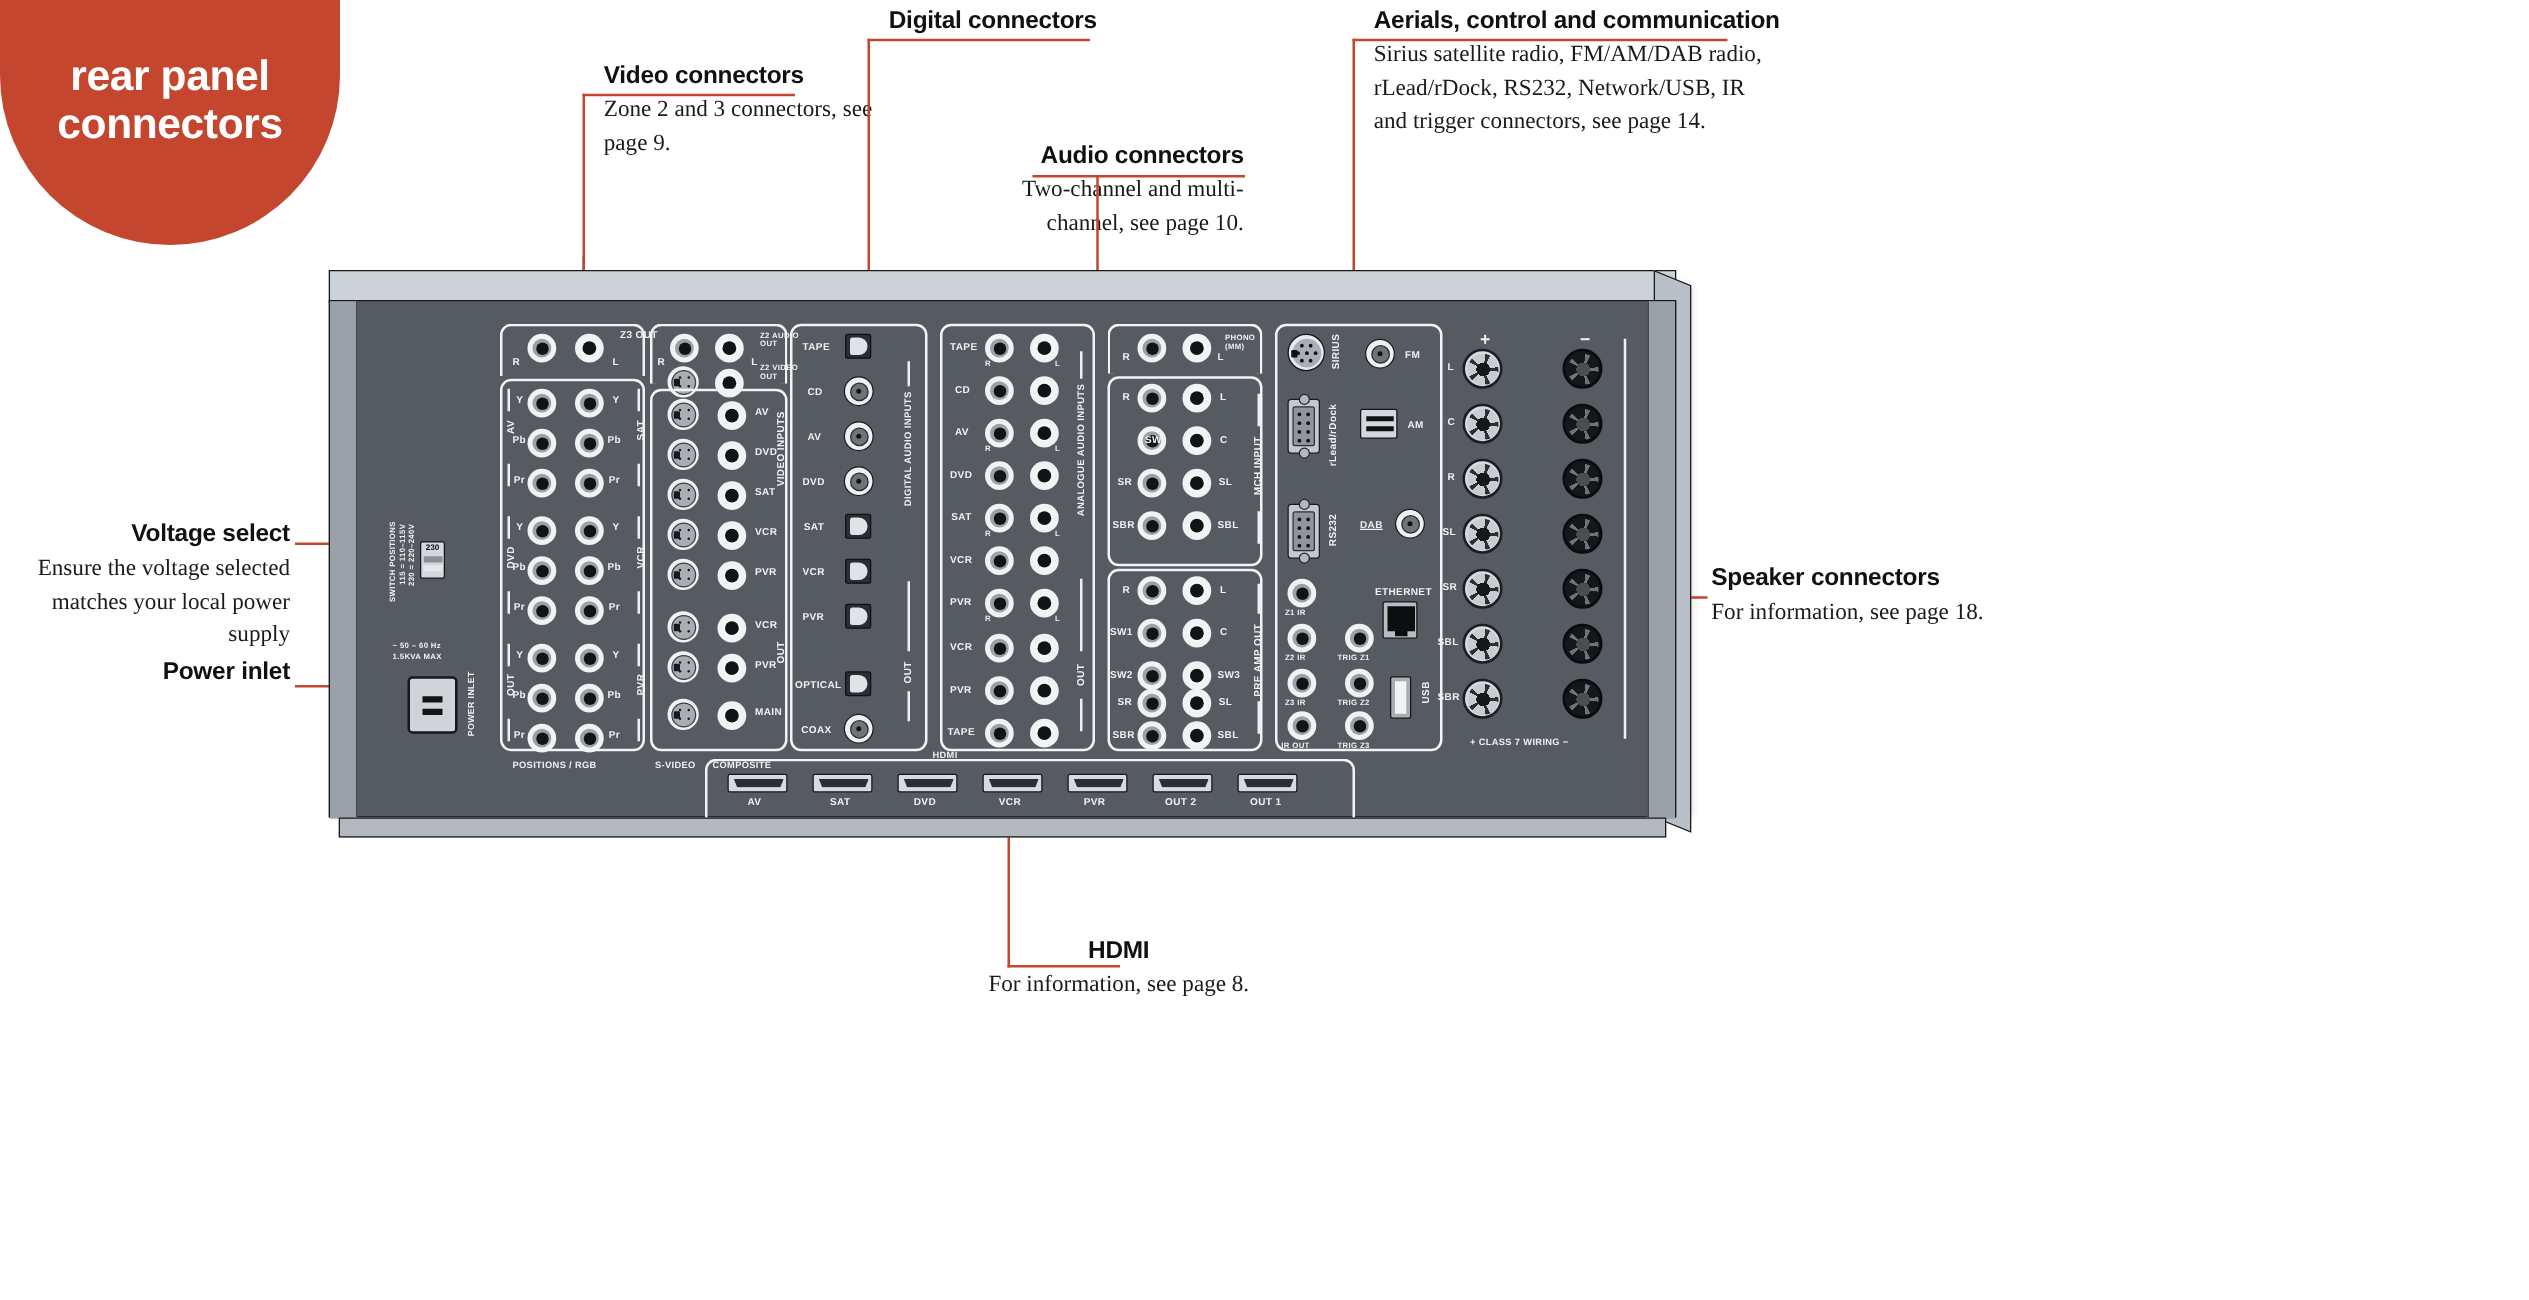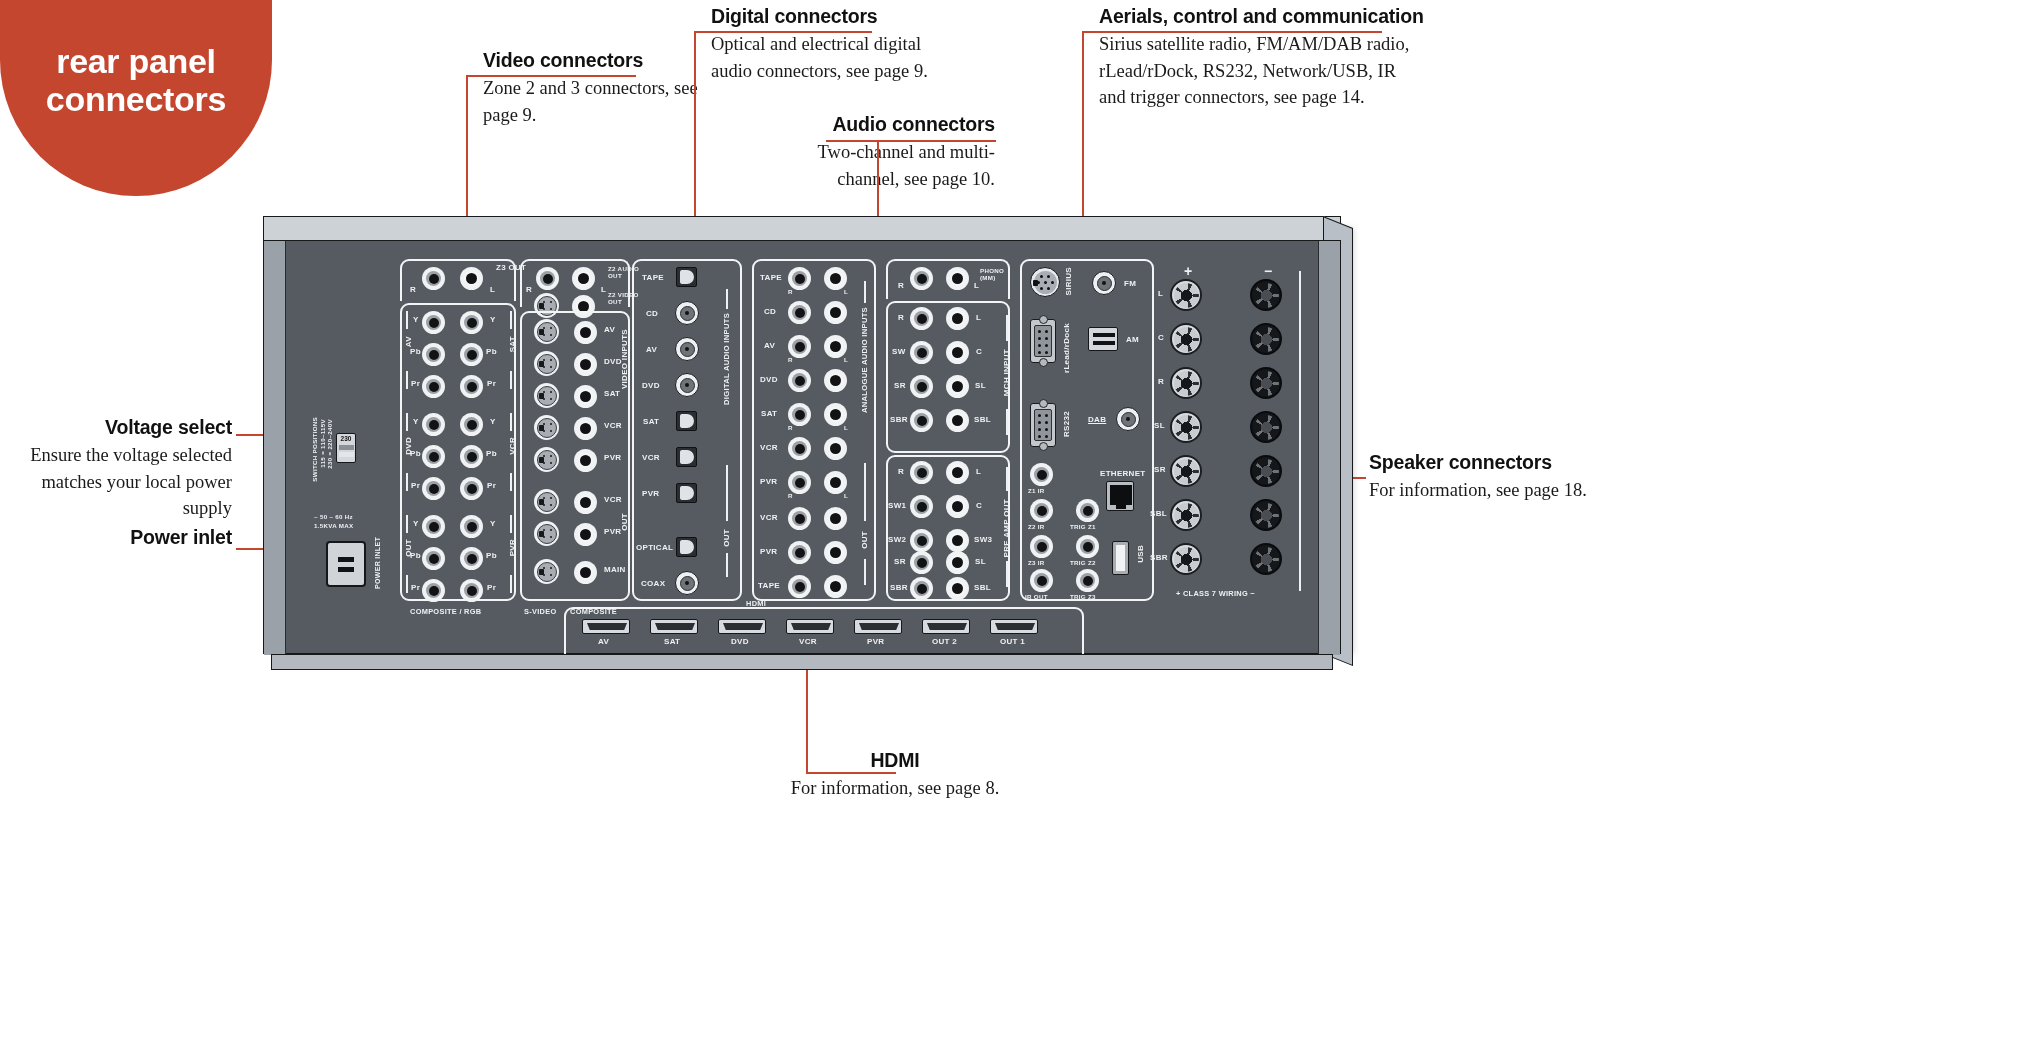--- a/index.html
+++ b/index.html
@@ -281,23 +281,20 @@
 
 <div class="callout" style="left:483px; top:48px; width:215px;">
   <div class="c-title">Video connectors</div>
   <div class="c-body">
     <p>Zone 2 and 3 connectors, see page 9.</p>
   </div>
 </div>
 
 <div class="callout" style="left:711px; top:4px; width:240px;">
   <div class="c-title">Digital connectors</div>
-  <div class="c-body">
-    <p>Optical and electrical digital audio connectors, see page 9.</p>
-  </div>
 </div>
 
 <div class="callout" style="left:1099px; top:4px; width:320px;">
   <div class="c-title">Aerials, control and communication</div>
   <div class="c-body">
     <p>Sirius satellite radio, FM/AM/DAB radio, rLead/rDock, RS232, Network/USB, IR and trigger connectors, see page 14.</p>
   </div>
 </div>
 
 <div class="callout right-al" style="left:760px; top:112px; width:235px;">
@@ -392,21 +389,21 @@
     <div class="pl xs" style="left:50px; top:281px;">1.5KVA MAX</div>
 
     <div class="grp" style="left:136px; top:18px; width:116px; height:42px; border-radius:9px 9px 0 0; border-bottom:none;"></div>
     <div class="rca" style="left:158px; top:26px;"></div>
     <div class="rca white-ring" style="left:196px; top:26px;"></div>
     <div class="pl" style="left:146px; top:44px;">R</div>
     <div class="pl" style="left:226px; top:44px;">L</div>
     <div class="pl" style="left:232px; top:22px;" style2="">Z3 OUT</div>
 
     <div class="grp" style="left:136px; top:62px; width:116px; height:298px; border-radius:9px;"></div>
-    <div class="pl" style="left:146px; top:366px; font-size:7.4px;">COMPOSITE / RGB</div>
+    <div class="pl" style="left:146px; top:366px; font-size:7.4px;">POSITIONS / RGB</div>
 
     <div class="rca" style="left:158px; top:70px;"></div>
     <div class="rca" style="left:196px; top:70px;"></div>
     <div class="pl" style="left:149px; top:74px;">Y</div>
     <div class="pl" style="left:226px; top:74px;">Y</div>
 
     <div class="rca" style="left:158px; top:102px;"></div>
     <div class="rca" style="left:196px; top:102px;"></div>
     <div class="pl" style="left:146px; top:106px;">Pb</div>
     <div class="pl" style="left:222px; top:106px;">Pb</div>
@@ -682,21 +679,21 @@
     <div class="tick tick-v" style="left:742px; top:74px; height:26px;"></div>
     <div class="tick tick-v" style="left:742px; top:168px; height:26px;"></div>
 
     <div class="rca" style="left:646px; top:66px;"></div>
     <div class="rca white-ring" style="left:682px; top:66px;"></div>
     <div class="pl" style="left:634px; top:72px;">R</div>
     <div class="pl" style="left:712px; top:72px;">L</div>
 
     <div class="rca" style="left:646px; top:100px;"></div>
     <div class="rca white-ring" style="left:682px; top:100px;"></div>
-    <div class="pl" style="left:628px; top:106px;">SW</div>
+    <div class="pl" style="left:652px; top:106px;">SW</div>
     <div class="pl" style="left:712px; top:106px;">C</div>
 
     <div class="rca" style="left:646px; top:134px;"></div>
     <div class="rca white-ring" style="left:682px; top:134px;"></div>
     <div class="pl" style="left:630px; top:140px;">SR</div>
     <div class="pl" style="left:711px; top:140px;">SL</div>
 
     <div class="rca" style="left:646px; top:168px;"></div>
     <div class="rca white-ring" style="left:682px; top:168px;"></div>
     <div class="pl" style="left:626px; top:174px;">SBR</div>

